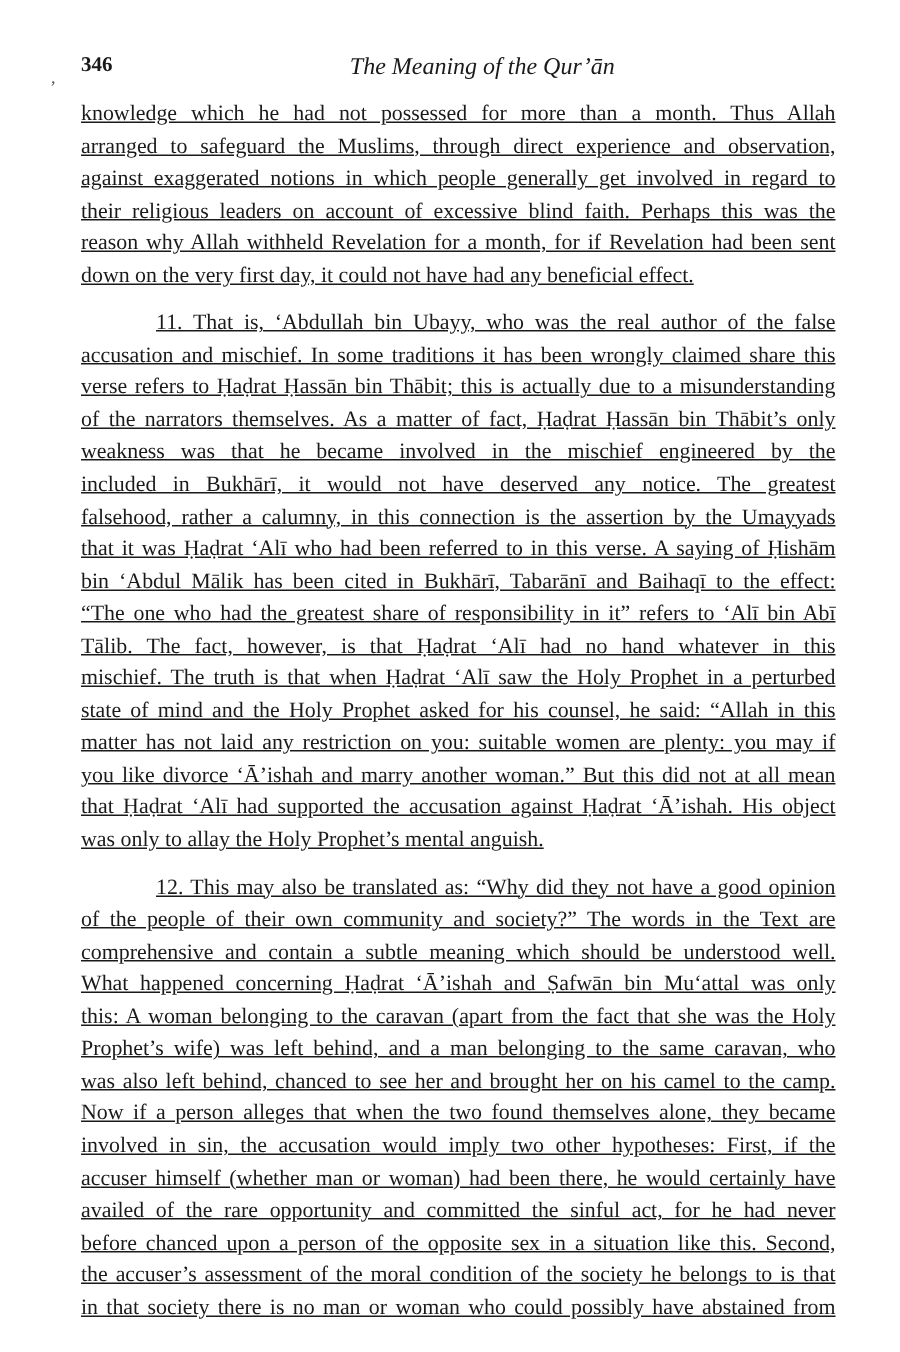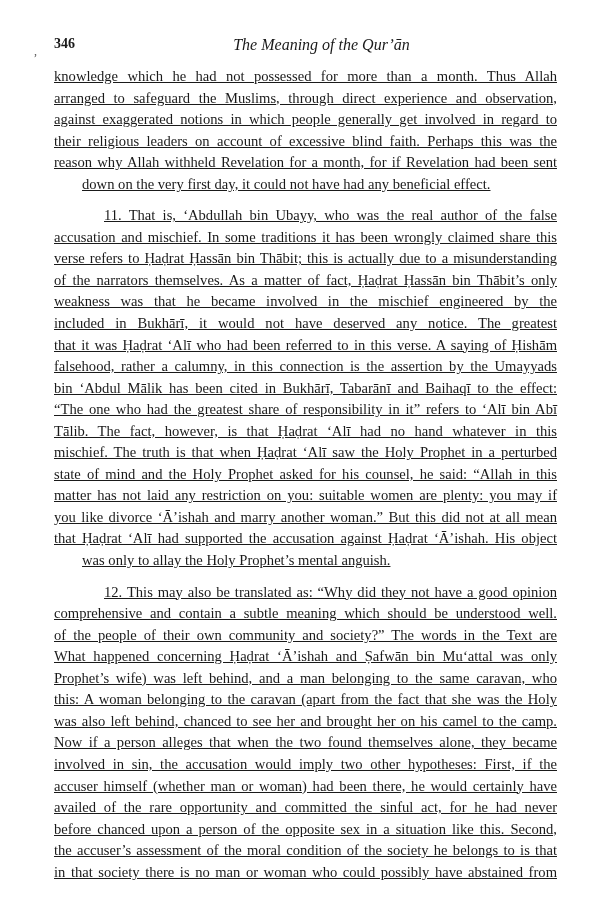--- a/index.html
+++ b/index.html
@@ -12,21 +12,21 @@
   }
   .page { position: absolute; left: 54px; top: 0; width: 503px; }
   .header { position: absolute; top: 36px; left: 0; width: 503px; height: 22px; }
   .page-number { position: absolute; left: 0; top: 0; font-size: 14px; font-weight: bold; }
   .running-title { position: absolute; left: 16px; width: 503px; top: 0; text-align: center; font-style: italic; font-size: 16px; }
   .mark { position: absolute; left: -20px; top: 8px; font-size: 12px; color: #555; }
   .body-text { position: absolute; top: 66px; left: 0; width: 503px; font-size: 14.6px; line-height: 21.55px; }
   .para { margin: 0; text-align: justify; text-align-last: justify; }
   .para + .para { margin-top: 10px; }
   .line { display: block; text-align: justify; text-align-last: justify; white-space: nowrap; text-decoration: underline; }
-  .line.end { text-align-last: left; margin-left: 28px; }
+  .line.end { text-align-last: left; }
   .line.indent { padding-left: 50px; }
 </style>
 </head>
 <body>
 
 <div class="page">
   <div class="header">
     <span class="mark">,</span>
     <span class="page-number">346</span>
     <span class="running-title">The Meaning of the Qur’ān</span>
@@ -42,40 +42,40 @@
       <span class="line end">down on the very first day, it could not have had any beneficial effect.</span>
     </div>
 
     <div class="para">
       <span class="line indent">11. That is, ‘Abdullah bin Ubayy, who was the real author of the false</span>
       <span class="line">accusation and mischief. In some traditions it has been wrongly claimed share this</span>
       <span class="line">verse refers to Ḥaḍrat Ḥassān bin Thābit; this is actually due to a misunderstanding</span>
       <span class="line">of the narrators themselves. As a matter of fact, Ḥaḍrat Ḥassān bin Thābit’s only</span>
       <span class="line">weakness was that he became involved in the mischief engineered by the</span>
       <span class="line">included in Bukhārī, it would not have deserved any notice. The greatest</span>
+      <span class="line">falsehood, rather a calumny, in this connection is the assertion by the Umayyads</span>
       <span class="line">that it was Ḥaḍrat ‘Alī who had been referred to in this verse. A saying of Ḥishām</span>
-      <span class="line">falsehood, rather a calumny, in this connection is the assertion by the Umayyads</span>
       <span class="line">bin ‘Abdul Mālik has been cited in Bukhārī, Tabarānī and Baihaqī to the effect:</span>
       <span class="line">“The one who had the greatest share of responsibility in it” refers to ‘Alī bin Abī</span>
       <span class="line">Tālib. The fact, however, is that Ḥaḍrat ‘Alī had no hand whatever in this</span>
       <span class="line">mischief. The truth is that when Ḥaḍrat ‘Alī saw the Holy Prophet in a perturbed</span>
       <span class="line">state of mind and the Holy Prophet asked for his counsel, he said: “Allah in this</span>
       <span class="line">matter has not laid any restriction on you: suitable women are plenty: you may if</span>
       <span class="line">you like divorce ‘Ā’ishah and marry another woman.” But this did not at all mean</span>
       <span class="line">that Ḥaḍrat ‘Alī had supported the accusation against Ḥaḍrat ‘Ā’ishah. His object</span>
       <span class="line end">was only to allay the Holy Prophet’s mental anguish.</span>
     </div>
 
     <div class="para">
       <span class="line indent">12. This may also be translated as: “Why did they not have a good opinion</span>
+      <span class="line">of the people of their own community and society?” The words in the Text are</span>
       <span class="line">comprehensive and contain a subtle meaning which should be understood well.</span>
-      <span class="line">of the people of their own community and society?” The words in the Text are</span>
       <span class="line">What happened concerning Ḥaḍrat ‘Ā’ishah and Ṣafwān bin Mu‘attal was only</span>
+      <span class="line">this: A woman belonging to the caravan (apart from the fact that she was the Holy</span>
       <span class="line">Prophet’s wife) was left behind, and a man belonging to the same caravan, who</span>
-      <span class="line">this: A woman belonging to the caravan (apart from the fact that she was the Holy</span>
       <span class="line">was also left behind, chanced to see her and brought her on his camel to the camp.</span>
       <span class="line">Now if a person alleges that when the two found themselves alone, they became</span>
       <span class="line">involved in sin, the accusation would imply two other hypotheses: First, if the</span>
       <span class="line">accuser himself (whether man or woman) had been there, he would certainly have</span>
       <span class="line">availed of the rare opportunity and committed the sinful act, for he had never</span>
       <span class="line">before chanced upon a person of the opposite sex in a situation like this. Second,</span>
       <span class="line">the accuser’s assessment of the moral condition of the society he belongs to is that</span>
       <span class="line">in that society there is no man or woman who could possibly have abstained from</span>
 
     </div>

